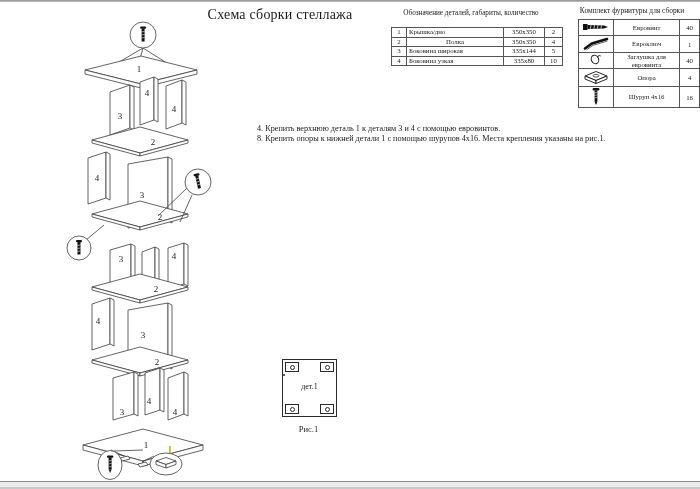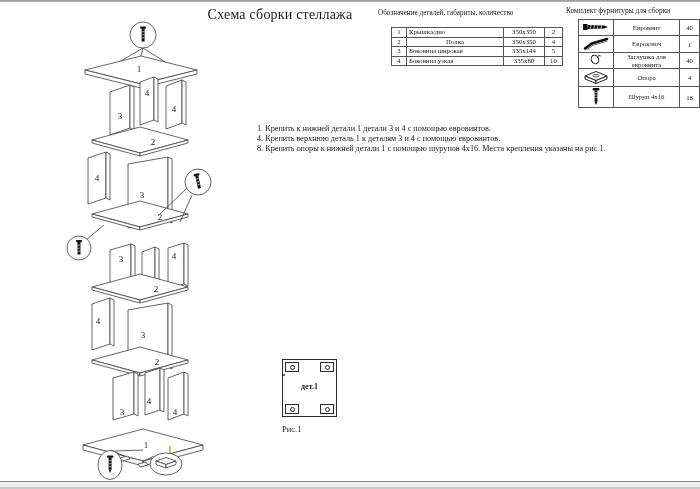--- a/index.html
+++ b/index.html
@@ -5,51 +5,51 @@
   html,body{margin:0;padding:0;background:#fff;}
   .page{position:relative;width:700px;height:489px;background:#ffffff;overflow:hidden;
         font-family:"Liberation Serif",serif;color:#1a1a1a;}
   .top-edge{position:absolute;left:0;top:0;width:700px;height:2px;
             background:linear-gradient(#8f8f8f,#c6c6c6);}
   .bottom-strip{position:absolute;left:0;top:481px;width:700px;height:8px;
             background:#ececec;border-top:1px solid #8a8a8a;border-bottom:2px solid #c9c9c9;box-sizing:border-box;}
   .title{position:absolute;left:185px;top:7px;width:190px;text-align:center;
          font-size:14px;font-weight:400;letter-spacing:.2px;}
   
-  .pt-title{position:absolute;left:378px;top:9px;width:186px;
+  .pt-title{position:absolute;left:378px;top:9px;width:186px;text-align:center;
             font-size:7.2px;line-height:8.6px;}
   table.pt{position:absolute;left:391px;top:27px;border-collapse:collapse;
            font-size:6.8px;table-layout:fixed;}
   table.pt td{border:1px solid #555;padding:0 2px;height:8.5px;line-height:8.5px;
               white-space:nowrap;overflow:hidden;}
   .pt .c-num{width:10px;text-align:center;}
   .pt .c-name{width:92px;text-align:left;}
   .pt .c-size{width:36px;text-align:center;}
   .pt .c-qty{width:13px;text-align:center;}
   
-  .hw-title{position:absolute;left:566px;top:6px;width:132px;text-align:left;font-size:7.4px;}
+  .hw-title{position:absolute;left:566px;top:6px;width:132px;text-align:center;font-size:7.4px;}
   table.hw{position:absolute;left:578px;top:19px;border-collapse:collapse;
            font-size:6.8px;table-layout:fixed;}
   table.hw td{border:1px solid #555;padding:0 1px;text-align:center;vertical-align:middle;}
   .hw .c-icon{width:32px;height:15px;}
   .hw .c-name{width:64px;line-height:7.6px;}
   .hw .c-qty{width:17px;}
   
   .instructions{position:absolute;left:257px;top:124px;width:430px;
                 font-size:8.2px;line-height:9.8px;white-space:nowrap;}
   
   .fig1{position:absolute;left:282px;top:359px;width:53px;height:56px;
-        border:1.5px solid #2a2a2a;background:#fff;font-weight:bold;}
+        border:1.5px solid #2a2a2a;background:#fff;}
   .pad{position:absolute;width:12px;height:8px;border:1px solid #2a2a2a;background:#fff;}
   .pad .hole{position:absolute;left:4px;top:2px;width:3px;height:3px;border:1px solid #2a2a2a;border-radius:50%;}
   .pad.tl{left:2px;top:2px;} .pad.tr{right:2px;top:2px;}
   .pad.bl{left:2px;bottom:2px;} .pad.br{right:2px;bottom:2px;}
   .edge-dot{position:absolute;left:0;top:14px;width:2px;height:2px;background:#2a2a2a;border-radius:50%;}
   .det-label{position:absolute;left:0;top:22px;width:100%;text-align:center;font-size:8px;}
-  .fig1-caption{position:absolute;left:282px;top:424px;width:53px;font-size:8.5px;}
+  .fig1-caption{position:absolute;left:282px;top:424px;width:53px;text-align:center;font-size:8.5px;}
   
   .diagram{position:absolute;left:40px;top:18px;width:230px;height:462px;overflow:visible;}
   .diagram svg{overflow:visible;}
   .dline{stroke:#3c3c3c;stroke-width:.8;fill:none;}
   .dpanel{stroke:#3c3c3c;stroke-width:.8;fill:#ffffff;}
   .dlabel{font-family:"Liberation Serif",serif;font-size:9px;fill:#222;text-anchor:middle;}
   .dblack{fill:#101010;stroke:none;}
 </style>
 </head>
 <body>
@@ -152,21 +152,20 @@
             <line x1="5.6" y1="11" x2="8.4" y2="10.2" stroke="#fff" stroke-width=".6"></line>
           </svg>
         </td>
         <td class="c-name">Шуруп 4х16</td>
         <td class="c-qty">16</td>
       </tr>
     </tbody>
   </table>
 
   <div class="instructions">
-    <div>1. Крепить к нижней детали 1 детали 3 и 4 с помощью евровинтов.</div>
     <div>4. Крепить верхнюю деталь 1 к деталям 3 и 4 с помощью евровинтов.</div>
     <div>8. Крепить опоры к нижней детали 1 с помощью шурупов 4х16. Места крепления указаны на рис.1.</div>
   </div>
 
   <div class="diagram">
     <svg width="230" height="462" viewBox="0 0 230 462">
 
       <line class="dline" x1="103" y1="30" x2="74" y2="47"></line>
       <line class="dline" x1="103" y1="30" x2="100" y2="41"></line>
       <line class="dline" x1="103" y1="30" x2="130" y2="47"></line>

